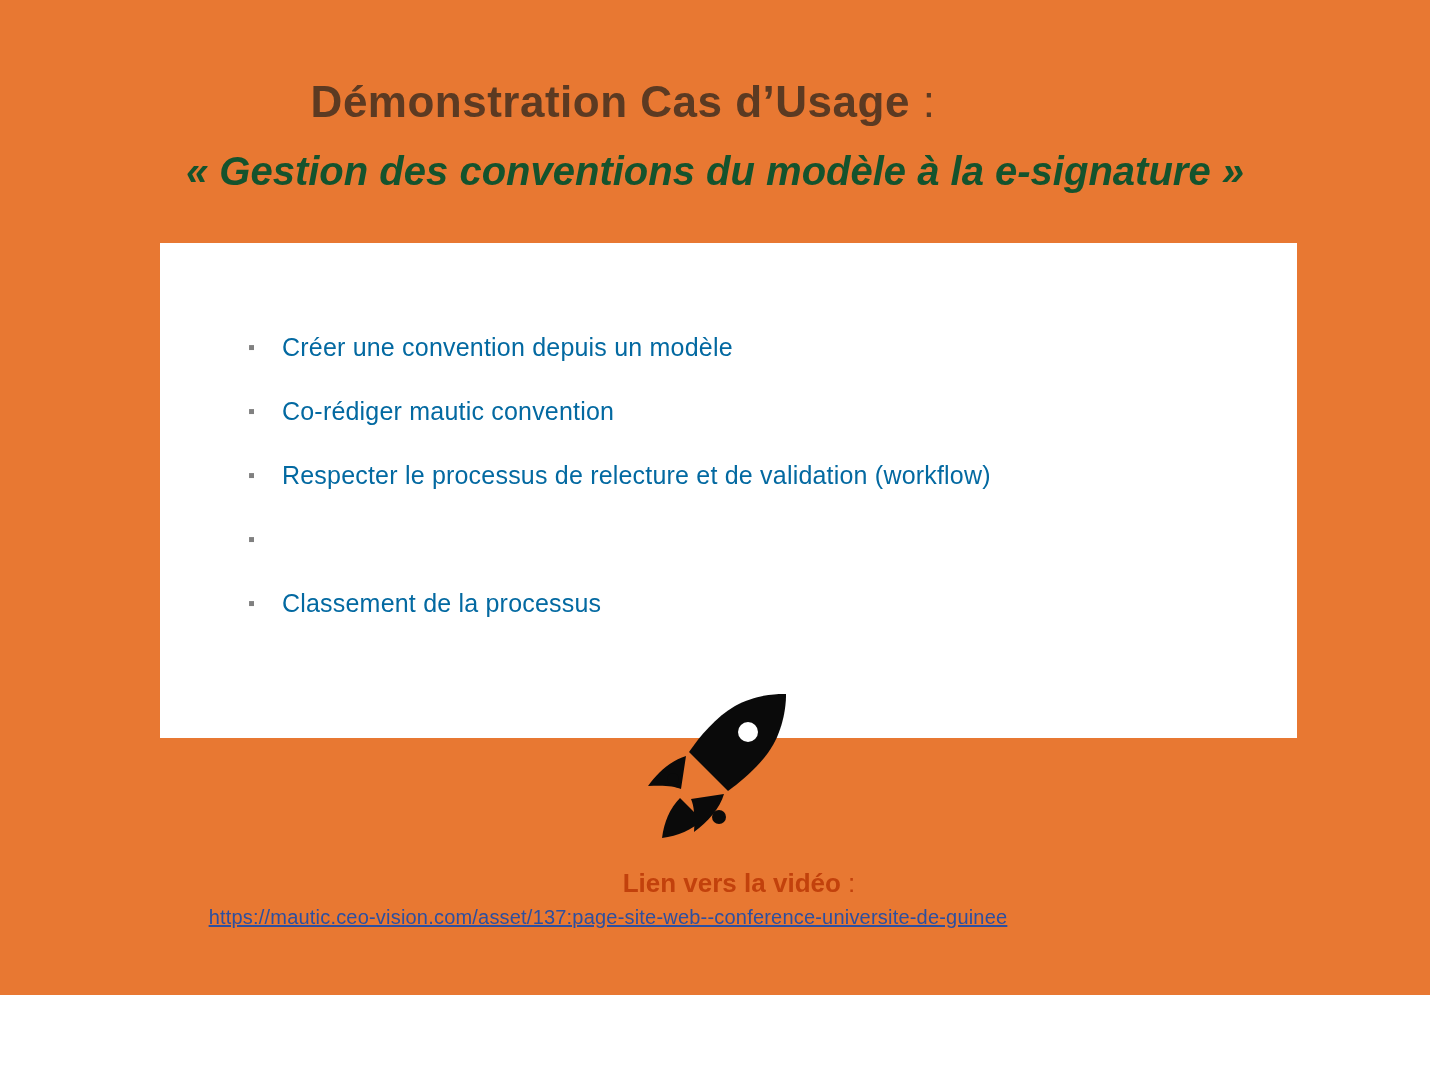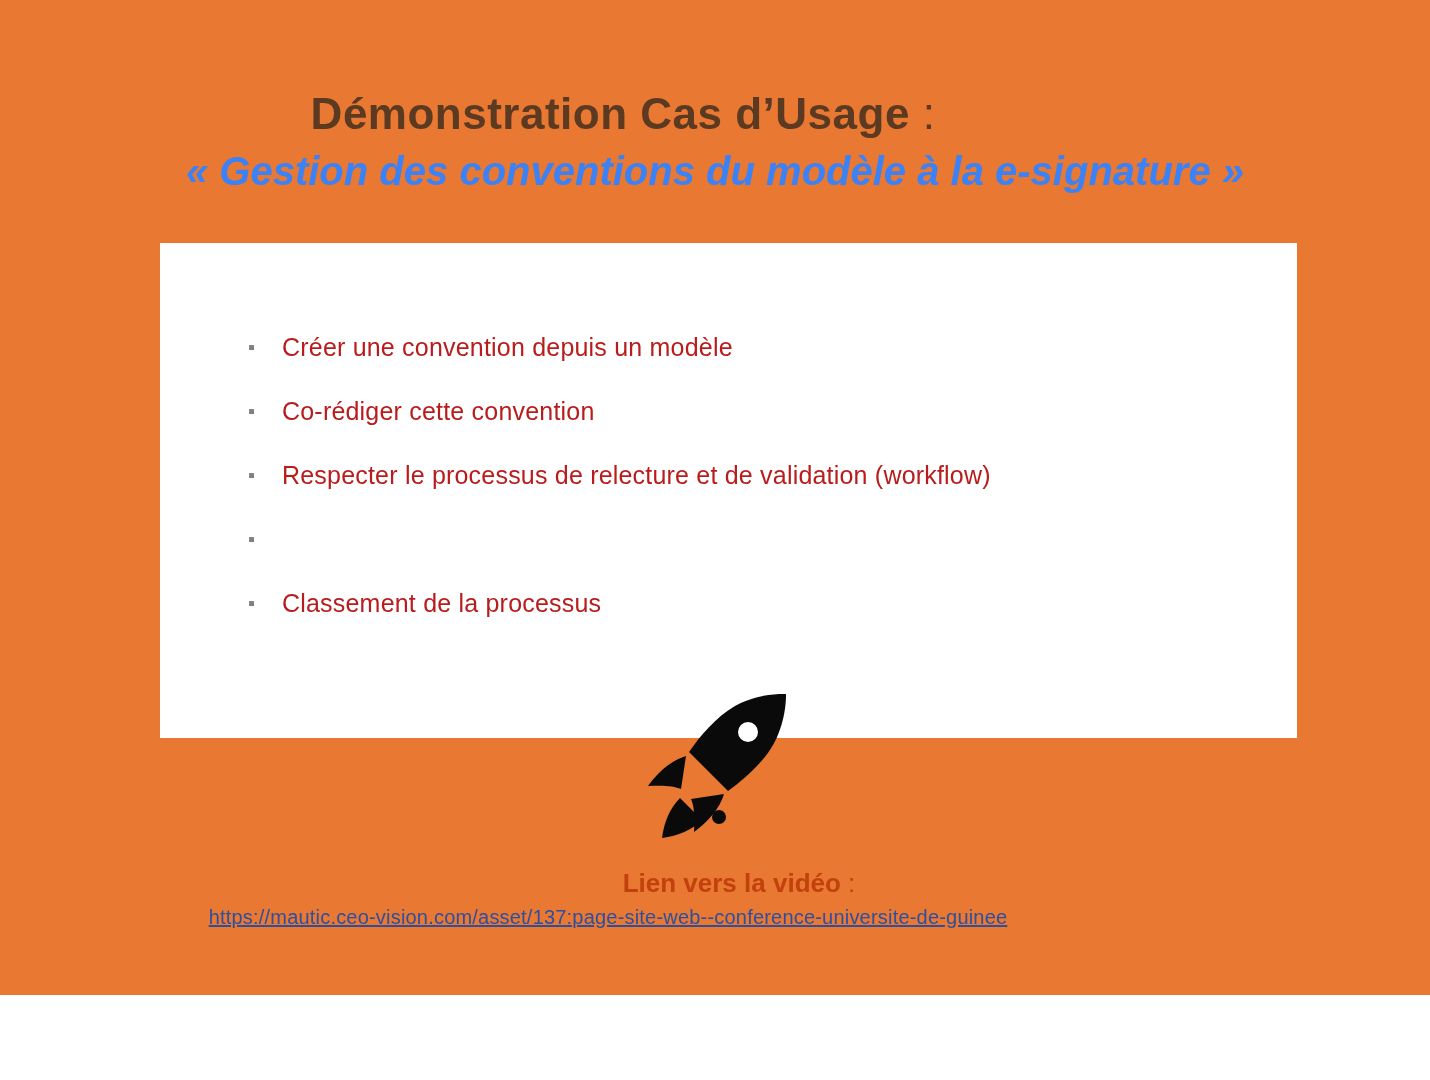--- a/index.html
+++ b/index.html
@@ -31,36 +31,35 @@
     position: absolute;
     left: 0;
     top: 78px;
     width: 1246px;
     text-align: center;
     font-size: 44px;
     font-weight: bold;
     color: #5C3A22;
     letter-spacing: 0.5px;
     line-height: 1.1;
-    margin-top: 12px;
   }
   .title-main .thin {
     font-weight: normal;
     color: #5C3A22;
   }
   .title-sub {
     position: absolute;
     left: 0;
     top: 148px;
     width: 1430px;
     text-align: center;
     font-size: 40px;
     font-weight: bold;
     font-style: italic;
-    color: #3b82f6;
+    color: #14532d;
     line-height: 1.15;
   }
   .white-box {
     position: absolute;
     left: 160px;
     top: 243px;
     width: 1137px;
     height: 495px;
     background: #ffffff;
   }
@@ -77,21 +76,21 @@
   }
   .bullet-marker {
     width: 34px;
     flex: 0 0 34px;
     color: #808080;
     font-size: 20px;
     line-height: 34px;
     padding-left: 5px;
   }
   .bullet-text {
-    color: #b91c1c;
+    color: #0369a1;
     font-size: 25px;
     line-height: 34px;
     letter-spacing: 0.2px;
   }
   .rocket {
     position: absolute;
     left: 636px;
     top: 686px;
     width: 160px;
     height: 160px;
@@ -146,21 +145,21 @@
 
   <div class="white-box"></div>
 
   <div class="bullets">
     <div class="bullet-row">
       <span class="bullet-marker">▪</span>
       <span class="bullet-text">Créer une convention depuis un modèle</span>
     </div>
     <div class="bullet-row">
       <span class="bullet-marker">▪</span>
-      <span class="bullet-text">Co-rédiger cette convention</span>
+      <span class="bullet-text">Co-rédiger mautic convention</span>
     </div>
     <div class="bullet-row">
       <span class="bullet-marker">▪</span>
       <span class="bullet-text">Respecter le processus de relecture et de validation (workflow)</span>
     </div>
     <div class="bullet-row">
       <span class="bullet-marker">▪</span>
     </div>
     <div class="bullet-row">
       <span class="bullet-marker">▪</span>

